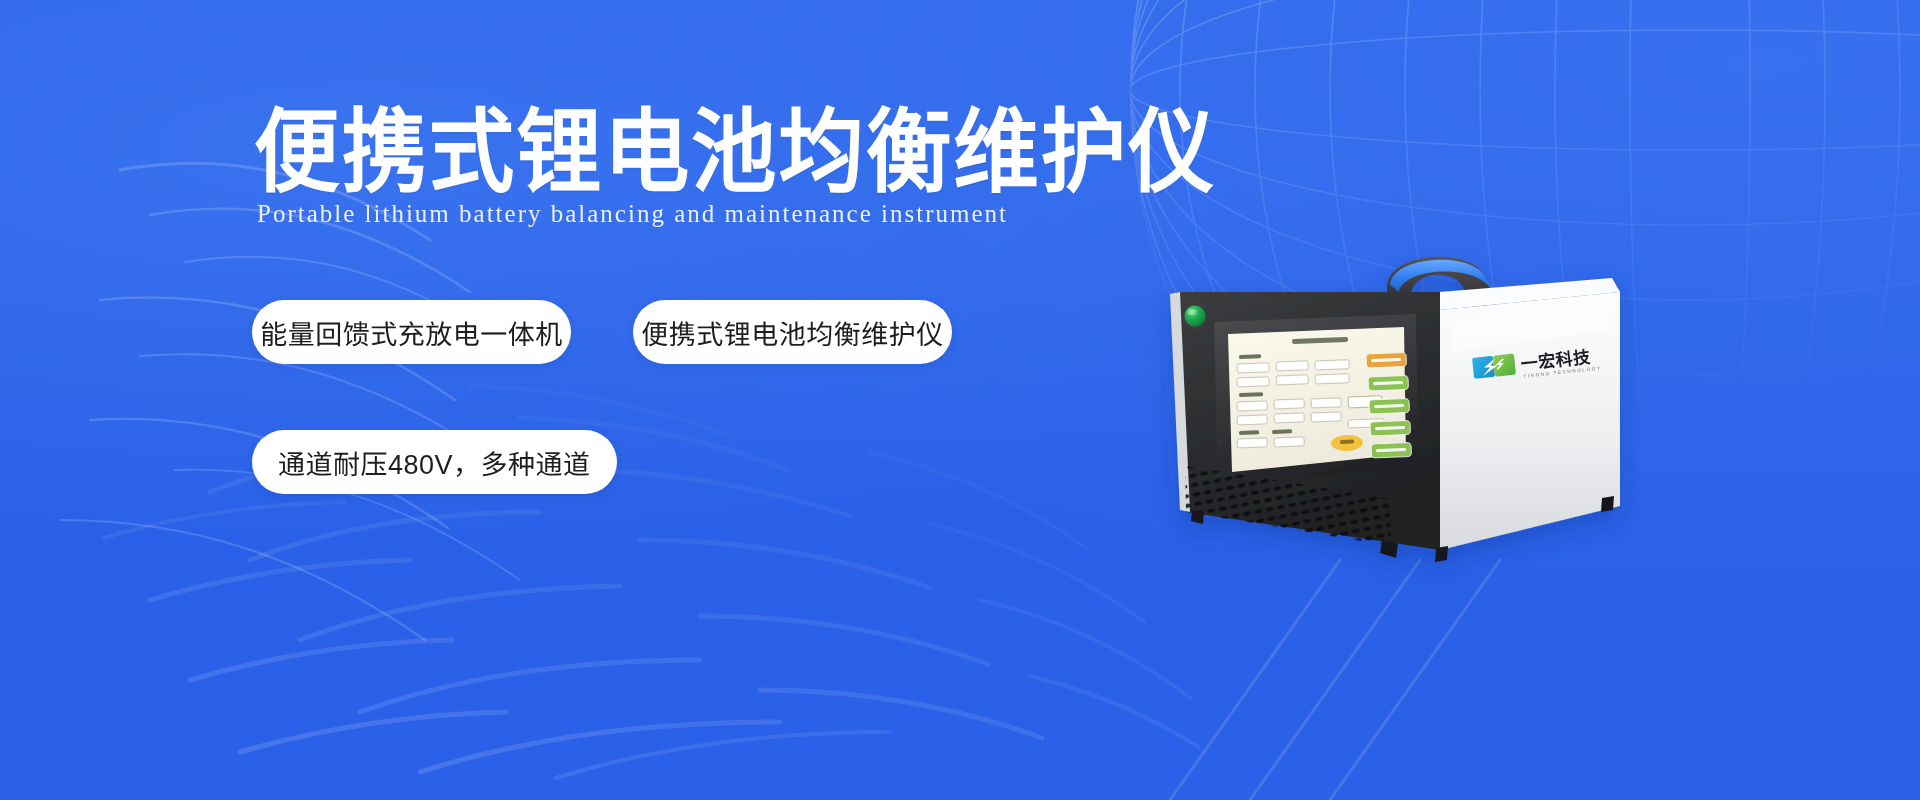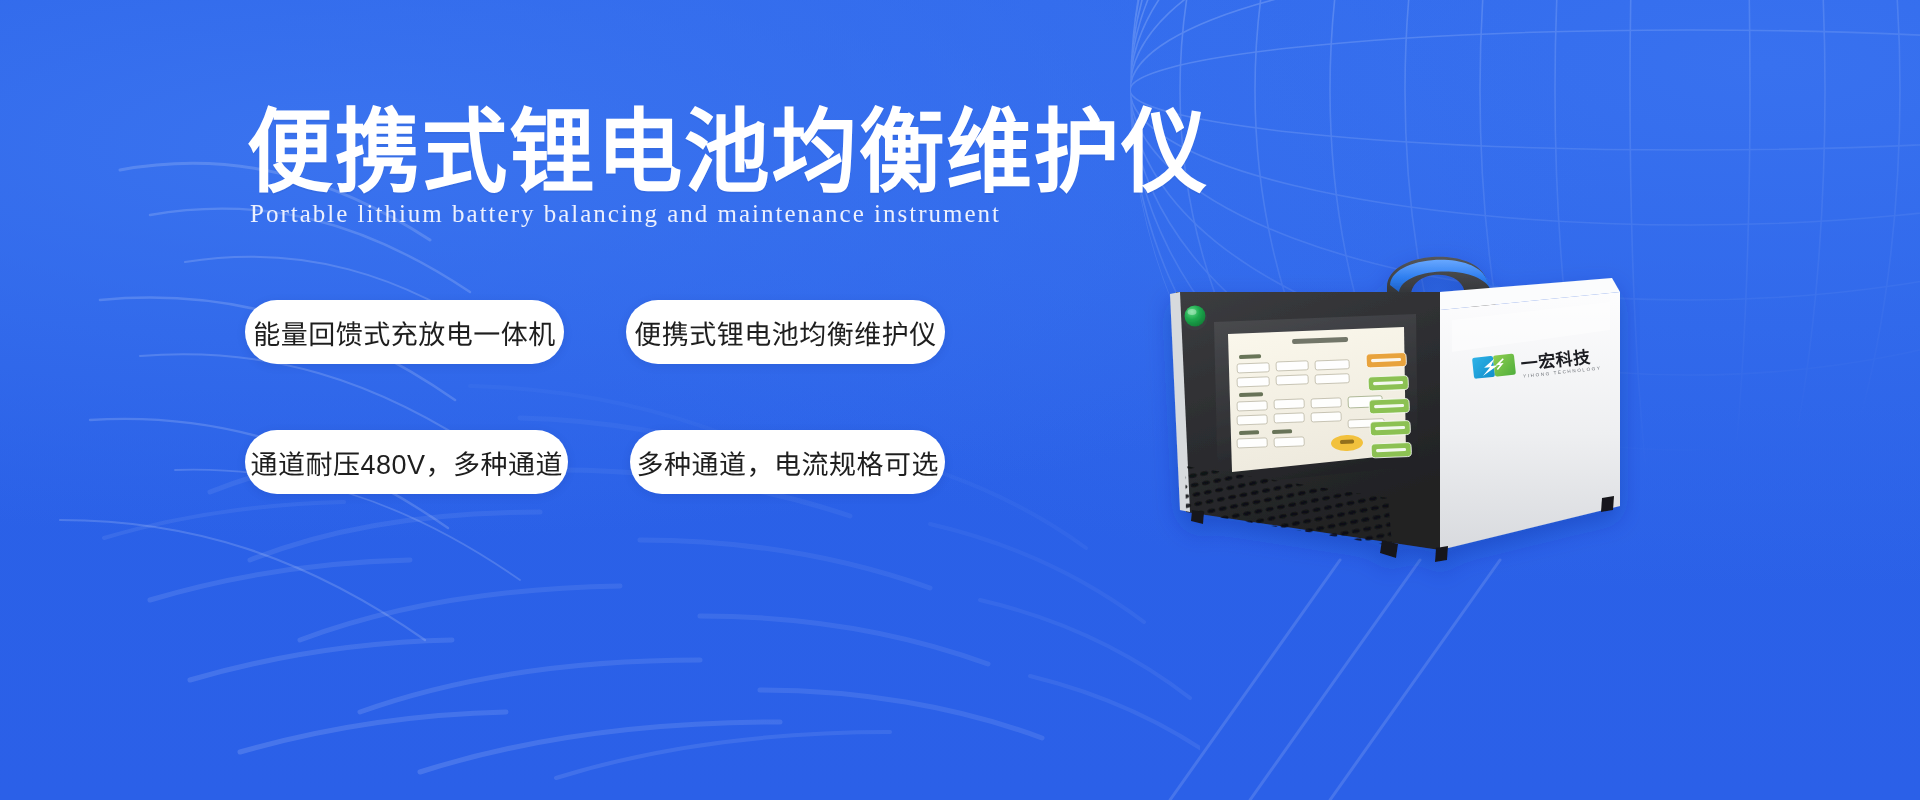--- a/index.html
+++ b/index.html
@@ -15,21 +15,21 @@
       radial-gradient(120% 90% at 18% 18%, #3a73ef 0%, rgba(58,115,239,0) 55%),
       radial-gradient(130% 110% at 92% 8%,  #3871ef 0%, rgba(56,113,239,0) 60%),
       linear-gradient(180deg,#2a63e9 0%, #2a61e7 45%, #2b60e8 100%);
   }
 
   
   .bg-layer{position:absolute;inset:0;pointer-events:none;}
   .bg-svg{position:absolute;inset:0;width:1920px;height:800px;display:block;}
 
   
-  .content{position:absolute;left:4px;top:0;width:1160px;height:572px;}
+  .content{position:absolute;left:11px;top:0;width:1160px;height:572px;}
 
   .title{
     position:absolute;left:243px;top:104px;
     color:#ffffff;
     font-family:"Liberation Sans","DejaVu Sans",sans-serif;
     font-weight:700;
     font-size:92px;
     line-height:96px;
     letter-spacing:2px;
     white-space:nowrap;
@@ -174,21 +174,20 @@
 
     <div class="subtitle">Portable lithium battery balancing and maintenance instrument</div>
 
     <div class="pills">
       <div class="pill-row">
         <div class="pill w1">能量回馈式充放电一体机</div>
         <div class="pill w2">便携式锂电池均衡维护仪</div>
       </div>
       <div class="pill-row">
         <div class="pill w1">通道耐压480V，多种通道</div>
-        <div class="pill w2">多种通道，电流规格可选</div>
       </div>
     </div>
   </div>
 
   <div class="device">
     <svg width="500" height="400" viewBox="0 0 500 400" aria-hidden="true">
       <defs>
         <linearGradient id="bodyTop" x1="0" y1="0" x2="1" y2="0.25">
           <stop offset="0%" stop-color="#ffffff"></stop>
           <stop offset="55%" stop-color="#f7f8f9"></stop>

